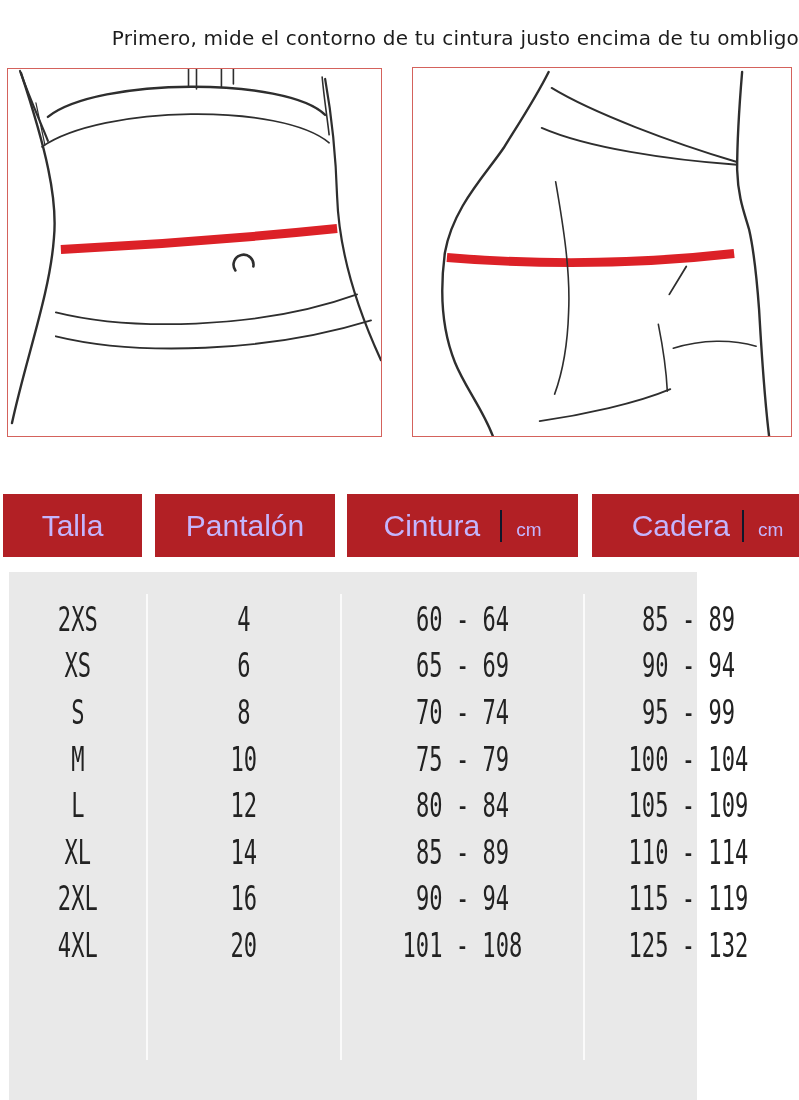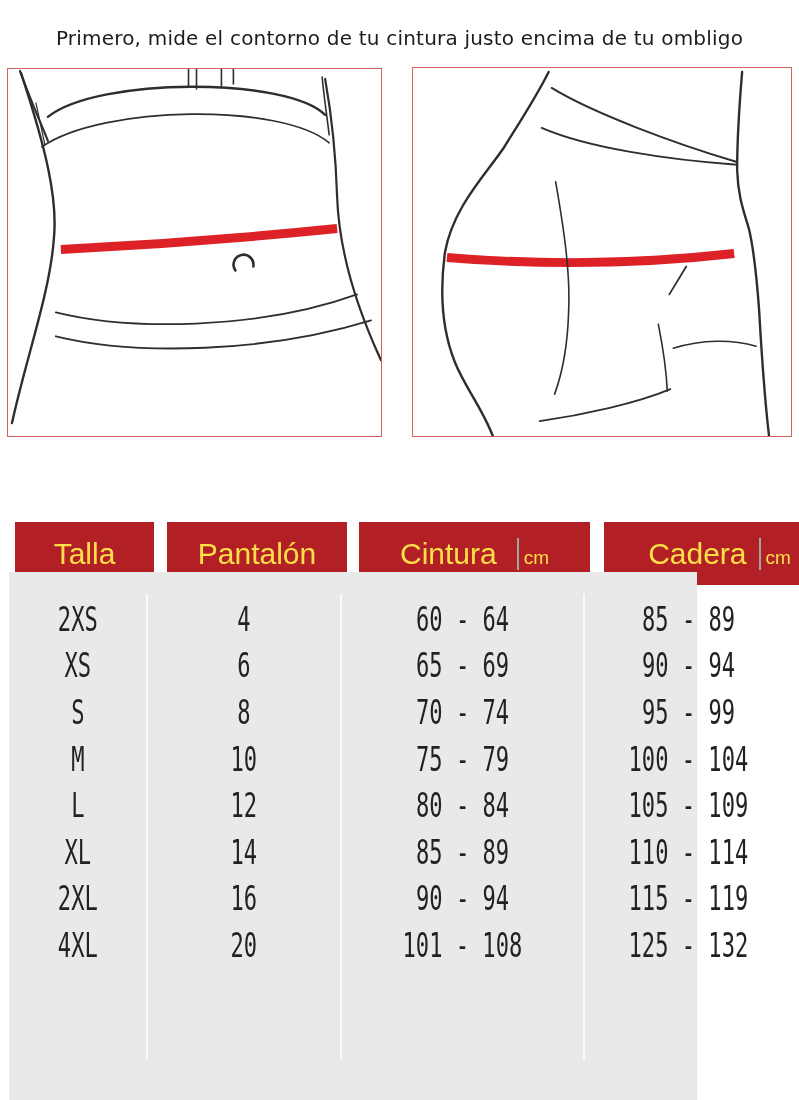--- a/index.html
+++ b/index.html
@@ -1,39 +1,39 @@
 <!DOCTYPE html>
 <html><head>
 <meta charset="utf-8">
 <style>
   html,body{margin:0;padding:0;background:#fff;}
   .canvas{position:relative;width:799px;height:1100px;background:#ffffff;overflow:hidden;
           font-family:"DejaVu Sans",sans-serif;}
 
   
-  .instruction{position:absolute;left:0;width:799px;text-align:center;
+  .instruction{position:absolute;left:0;width:799px;text-align:right;
                font-size:20px;font-weight:500;color:#1c1c1c;letter-spacing:.2px;}
   .instruction.t1{top:26px;}
   .instruction.t2{top:452px;}
 
   
   .fig-box{position:absolute;border:1px solid #d4625c;background:#fff;box-sizing:border-box;}
   .fig-left{left:7px;top:68px;width:375px;height:369px;}
   .fig-right{left:412px;top:67px;width:380px;height:370px;}
   .fig-box svg{display:block;width:100%;height:100%;}
 
   
-  .hdr{position:absolute;top:522px;height:63px;background:#B22025;color:#fde047;
+  .hdr{position:absolute;top:494px;height:63px;background:#B22025;color:#c4b5fd;
        display:flex;align-items:center;justify-content:center;
-       font-family:"Liberation Sans",sans-serif;font-size:30px;font-weight:400;margin-left:12px;}
+       font-family:"Liberation Sans",sans-serif;font-size:30px;font-weight:400;}
   .hdr-talla{left:3px;width:139px;}
   .hdr-pantalon{left:155px;width:180px;align-items:center;}
   .hdr-cintura{left:347px;width:231px;gap:8px;}
   .hdr-cadera{left:592px;width:231px;}
-  .hdr .unit{margin-left:12px;padding-left:5px;border-left:2px solid #a3a3a3;
+  .hdr .unit{margin-left:12px;padding-left:14px;border-left:2px solid #0f172a;
              font-size:19px;height:32px;display:flex;align-items:flex-end;
              padding-bottom:1px;box-sizing:border-box;}
   .hdr .unit:empty{display:none;}
 
   
   .table-panel{position:absolute;left:9px;top:572px;width:688px;height:528px;background:#E9E9E9;}
   .divider{position:absolute;top:22px;width:2px;height:466px;background:#FAFAFA;}
   .d1{left:137px;} .d2{left:331px;} .d3{left:574px;}
   .rows{position:absolute;top:24px;left:0;width:784px;}
   .row{display:grid;grid-template-columns:138px 194px 243px 209px;height:46.6px;

